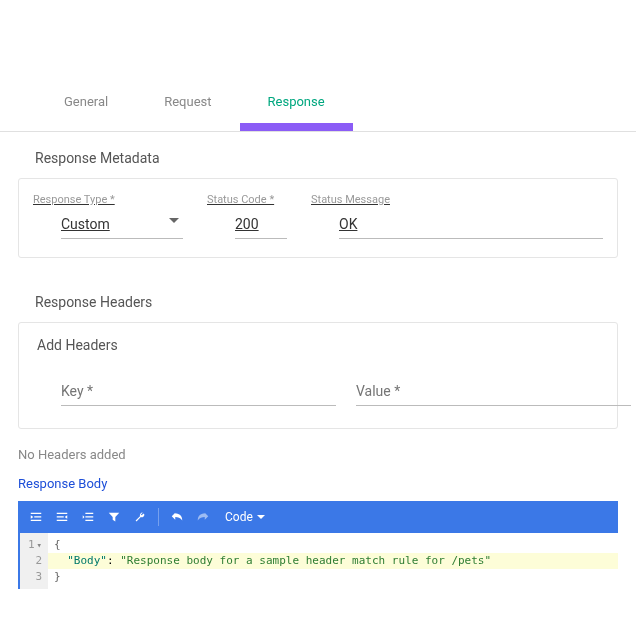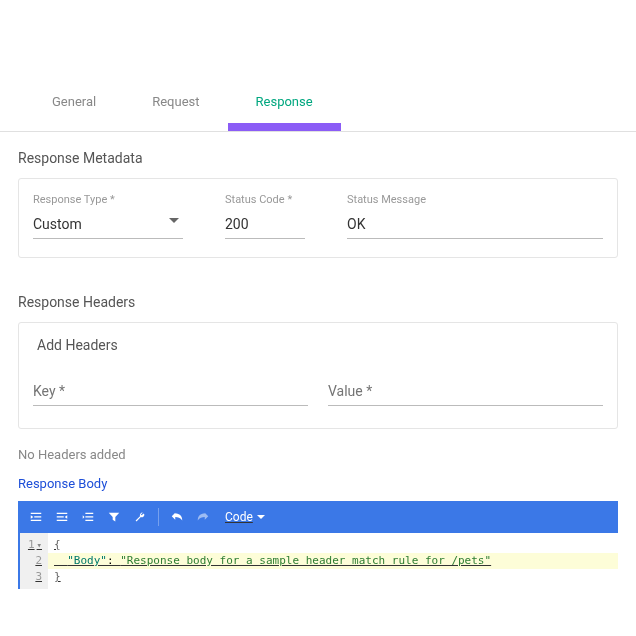--- a/index.html
+++ b/index.html
@@ -1,34 +1,34 @@
 <!DOCTYPE html>
 <html><head>
 <meta charset="utf-8">
 <style>
 * { box-sizing: border-box; margin: 0; padding: 0; }
 body { font-family: -apple-system, BlinkMacSystemFont, "Segoe UI", Roboto, Arial, sans-serif; background: #fff; width: 636px; height: 636px; overflow: hidden; color: #333; }
-.tabs { display: flex; border-bottom: 1px solid #e0e0e0; padding-left: 24px; margin-top: 80px; }
+.tabs { display: flex; border-bottom: 1px solid #e0e0e0; padding-left: 36px; margin-top: 80px; }
 .tab { padding: 14px 28px; font-size: 13px; color: #888; cursor: pointer; text-align: center; }
 .tab.active { color: #00a77f; border-bottom: 8px solid #8b5cf6; }
-.section-title { font-size: 14px; color: #555; padding: 18px 18px 12px 18px; }
+.section-title { font-size: 14px; color: #555; padding: 18px 18px 12px 35px; }
 .panel { border: 1px solid #e5e5e5; border-radius: 3px; margin: 0 18px 18px 18px; background: #fff; padding: 14px 14px 18px 14px; }
 .panel-headers { padding-bottom: 22px; }
-.fields-row { display: flex; gap: 42px; }
+.fields-row { display: flex; gap: 24px; text-decoration: underline; }
 .field { display: flex; flex-direction: column; }
 .field-label { font-size: 11px; color: #999; margin-bottom: 6px; }
-.field-input { border: none; border-bottom: 1px solid #bbb; padding: 4px 0 6px 0; font-size: 14px; color: #333; outline: none; background: transparent; font-family: inherit; }
+.field-input { border: none; border-bottom: 1px solid #bbb; padding: 4px 0 6px 0; font-size: 14px; color: #333; outline: none; background: transparent; font-family: inherit; margin-left: 28px; }
 .select-wrap { position: relative; }
 .select-caret { position: absolute; right: 4px; top: 6px; width: 0; height: 0; border-left: 5px solid transparent; border-right: 5px solid transparent; border-top: 5px solid #666; }
 .add-header-label { font-size: 14px; color: #555; margin-bottom: 26px; padding-left: 4px; }
 .kv-row { display: flex; gap: 20px; }
 .kv-field { flex: 1; }
 .no-headers { font-size: 13px; color: #888; padding: 0 18px 14px 18px; }
 .section-body-title { font-size: 13px; color: #1d4ed8; padding: 0 18px 10px 18px; }
-.editor-wrap { margin: 0 18px 0 18px; text-decoration: underline; }
+.editor-wrap { margin: 0 18px 0 18px; }
 .editor-toolbar { background: #3b78e7; height: 32px; display: flex; align-items: center; padding: 0 8px; gap: 6px; color: #fff; }
 .tool-icon { width: 20px; height: 20px; display: flex; align-items: center; justify-content: center; cursor: pointer; fill: #fff; color: #fff; }
 .tool-sep { width: 1px; height: 18px; background: rgba(255,255,255,0.3); margin: 0 2px; }
 .code-dd { font-size: 12px; color: #fff; display: flex; align-items: center; gap: 4px; cursor: pointer; margin-left: 6px; }
 .code-caret { width: 0; height: 0; border-left: 4px solid transparent; border-right: 4px solid transparent; border-top: 4px solid #fff; }
 .editor-body { display: flex; font-family: "Menlo", "Consolas", monospace; font-size: 11px; border-left: 2px solid #3b78e7; }
 .gutter { background: #f0f0f0; color: #999; text-align: right; padding: 4px 6px 4px 2px; min-width: 28px; line-height: 16px; }
 .gutter-line { display: flex; justify-content: flex-end; align-items: center; gap: 2px; }
 .fold { font-size: 9px; color: #888; }
 .code-lines { flex: 1; padding: 4px 0; line-height: 16px; }

